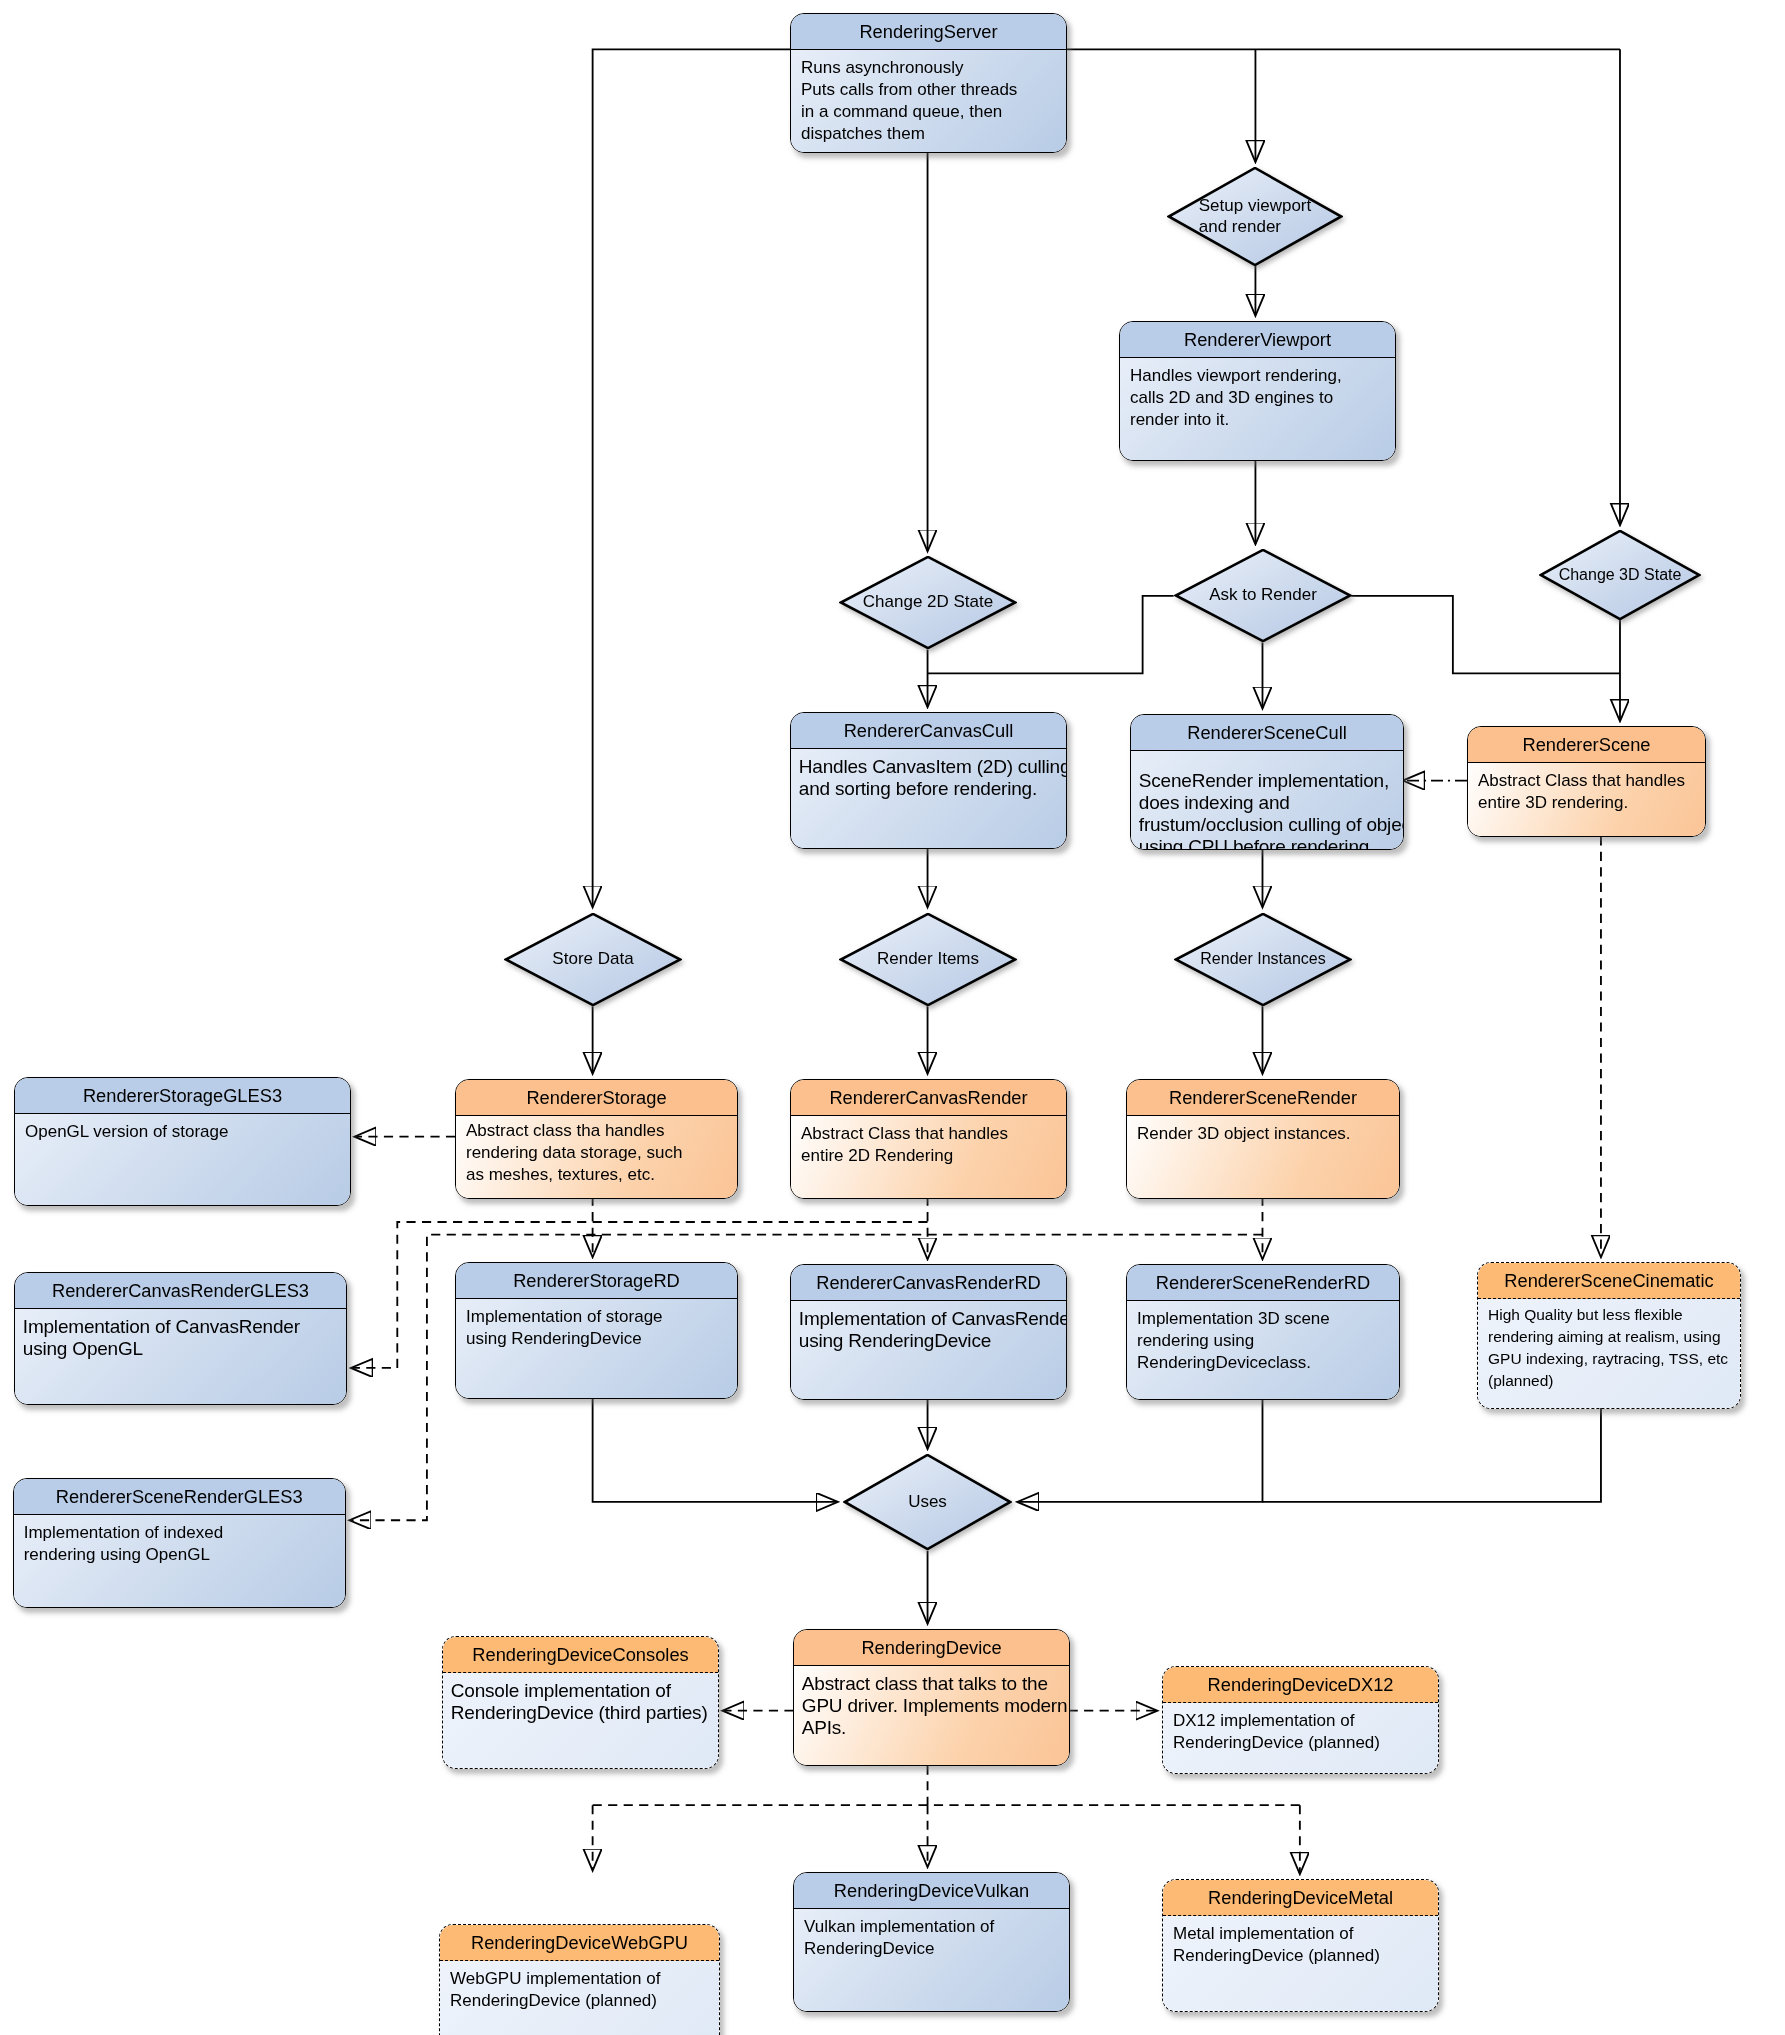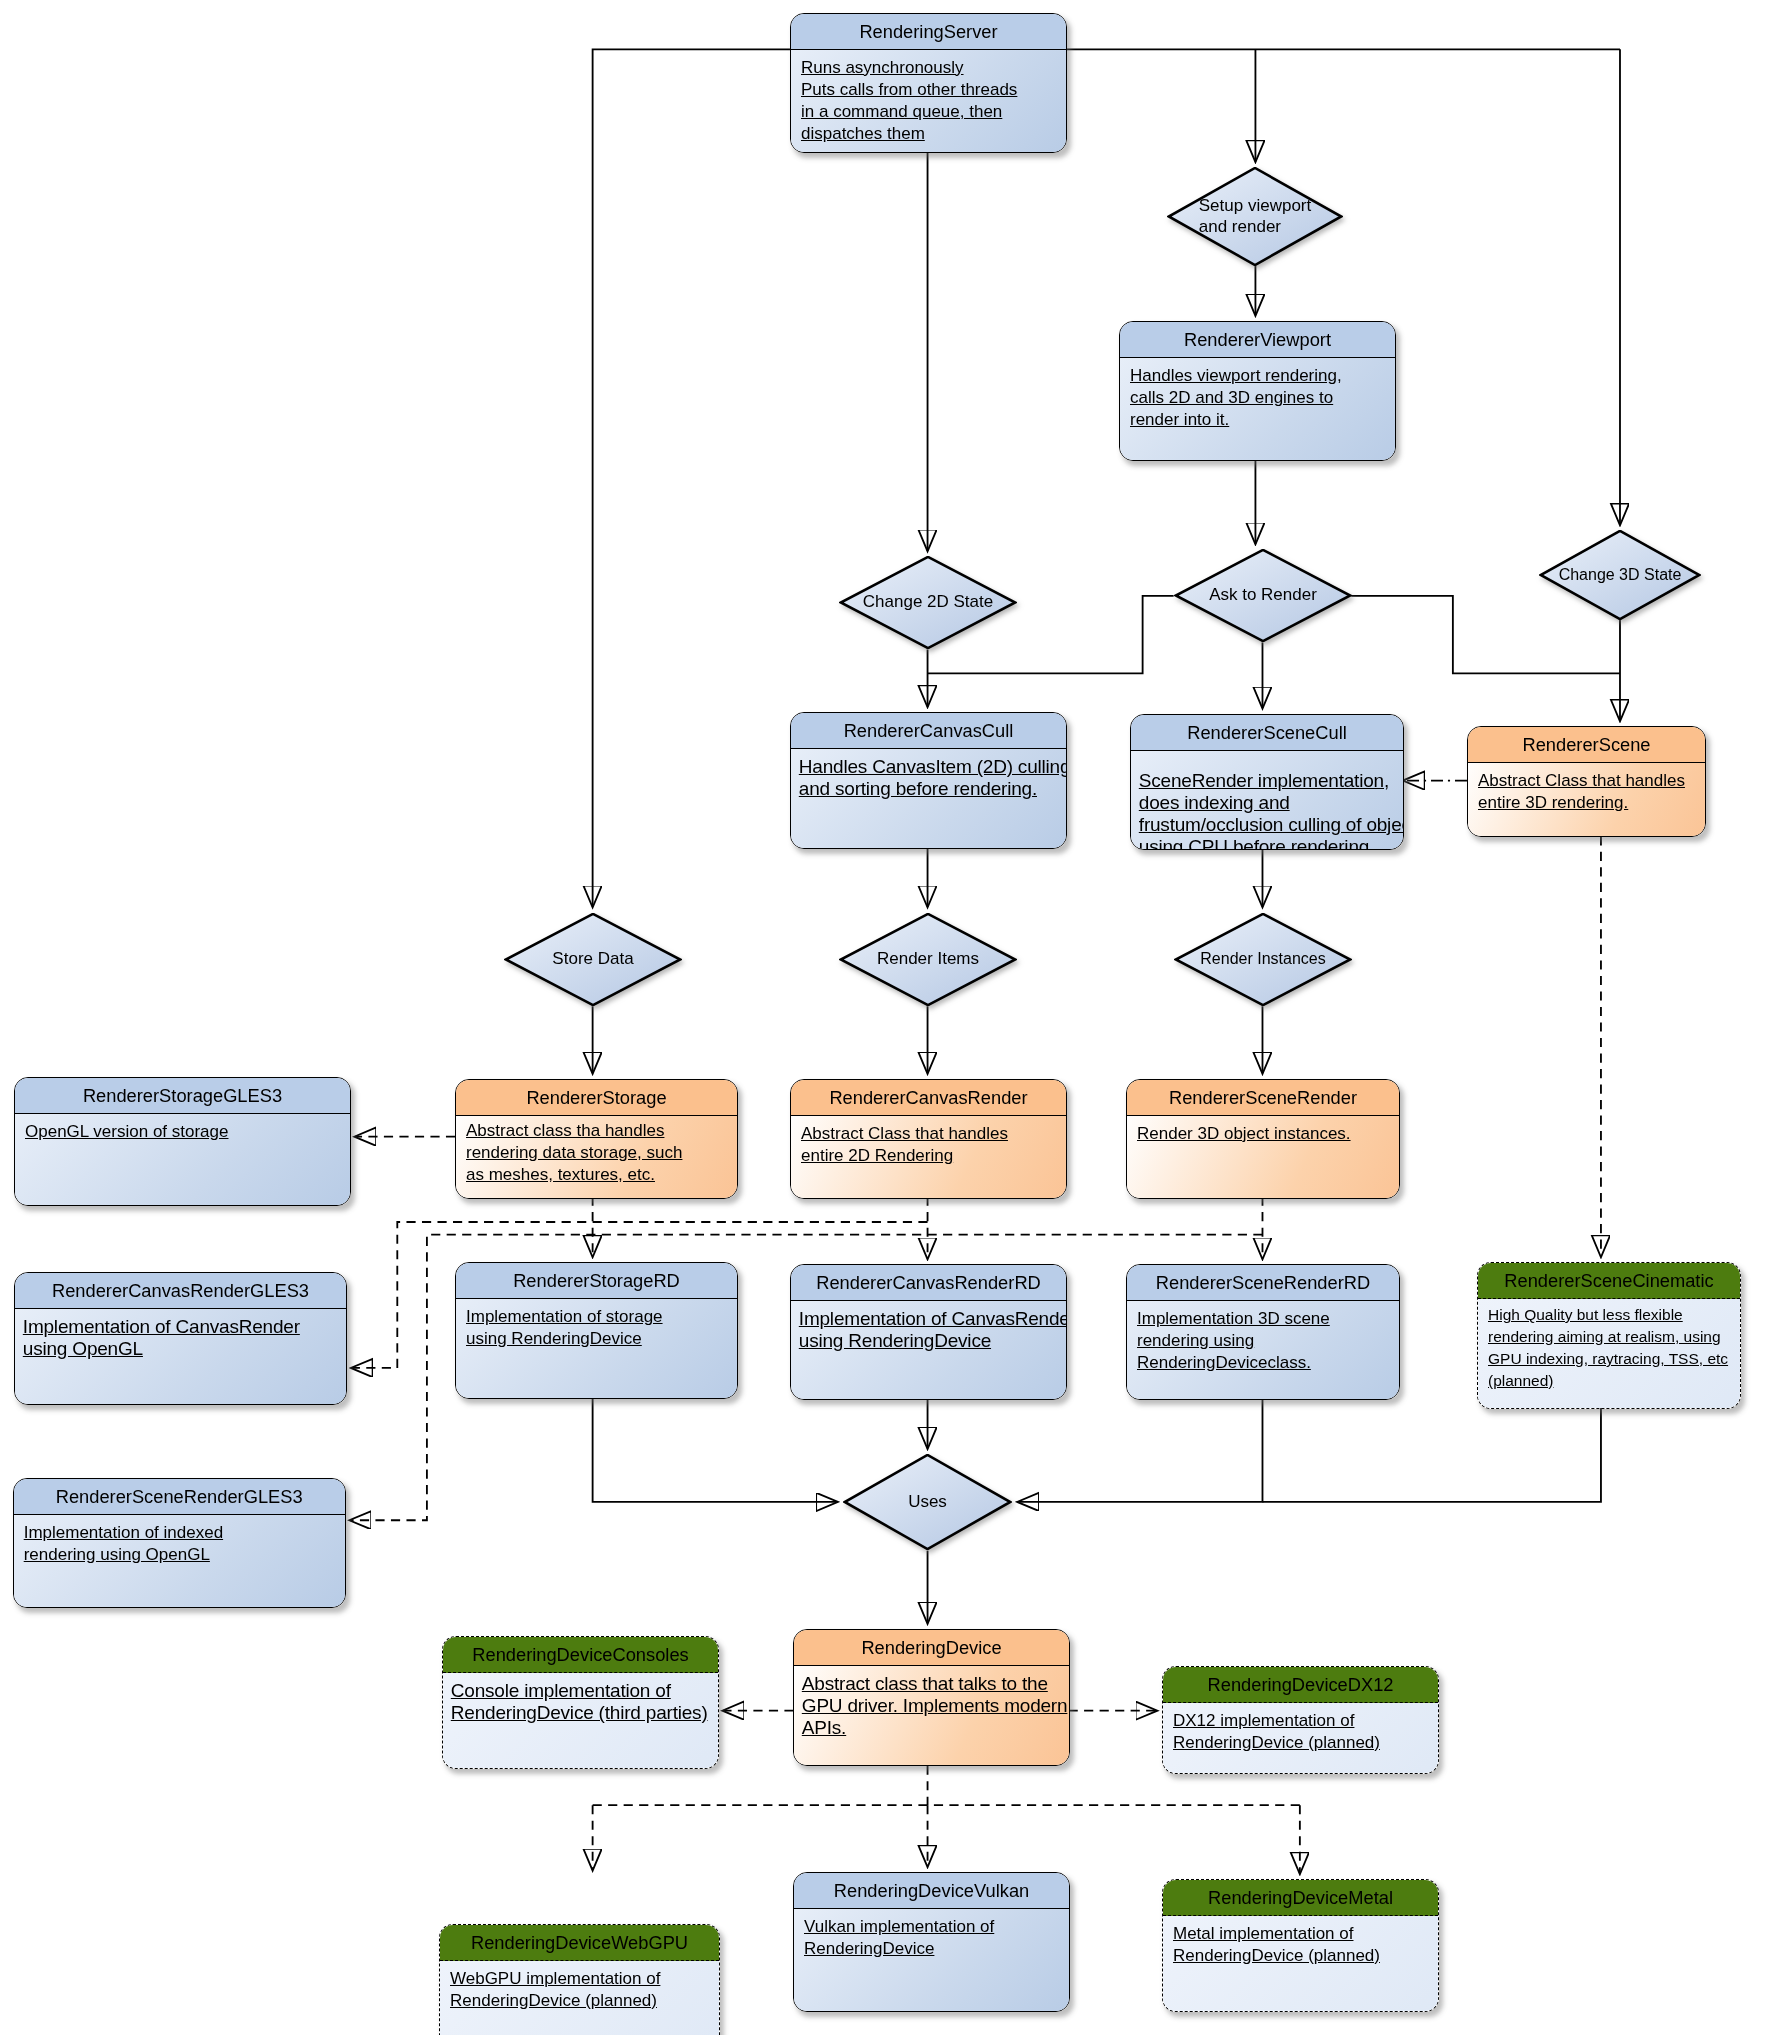--- a/index.html
+++ b/index.html
@@ -8,27 +8,27 @@
   #wires{position:absolute;left:0;top:0;z-index:1;}
   #wires path{stroke:#000;stroke-width:2.6;fill:none;}
   #wires path.dash{stroke-dasharray:13 9;}
   #wires path.dashdot{stroke-dasharray:17 7 3 7;}
 
   .node{position:absolute;z-index:2;border:1.8px solid #000;border-radius:14px;
     overflow:hidden;box-shadow:3.5px 4.2px 5.6px rgba(110,110,110,.45);}
   .node .hdr{height:35px;line-height:35px;text-align:center;font-size:18.3px;
     color:#000;border-bottom:1.7px solid #000;white-space:pre;}
   .node .bod{padding:7px 8.5px 5.6px 10px;font-size:17px;line-height:22px;
-    white-space:pre;color:#000;text-decoration:underline;}
+    white-space:pre;color:#000;}
   .blue .hdr{background:#b9cde8;}
   .blue .bod{background:linear-gradient(135deg,#e7eef8 0%,#c9d8ec 55%,#b3c8e4 100%);height:100%;}
   .orange .hdr{background:#fbc08d;}
   .orange .bod{background:linear-gradient(115deg,#fffefd 0%,#fcd2ab 60%,#fac192 100%);height:100%;}
   .planned{border-style:dashed;}
-  .planned .hdr{background:#4d7c0f;border-bottom-style:dashed;}
+  .planned .hdr{background:#fdba74;border-bottom-style:dashed;}
   .planned .bod{background:linear-gradient(135deg,#eef3fb 0%,#dde7f5 100%);height:100%;}
   .small .bod{font-size:19px;letter-spacing:-0.2px;padding-left:7.8px;padding-right:2.8px;}
   .xsmall .bod{font-size:15.5px;}
 
   .diamond{position:absolute;z-index:2;}
   .diamond svg{position:absolute;left:0;top:0;width:100%;height:100%;
     filter:drop-shadow(2.8px 3.5px 2.8px rgba(110,110,110,.5));}
   .diamond polygon{stroke:#000;fill:url(#gdia);}
   .dlabel{position:absolute;left:0;top:0;width:100%;height:100%;display:flex;
     align-items:center;justify-content:center;text-align:left;font-size:17px;

